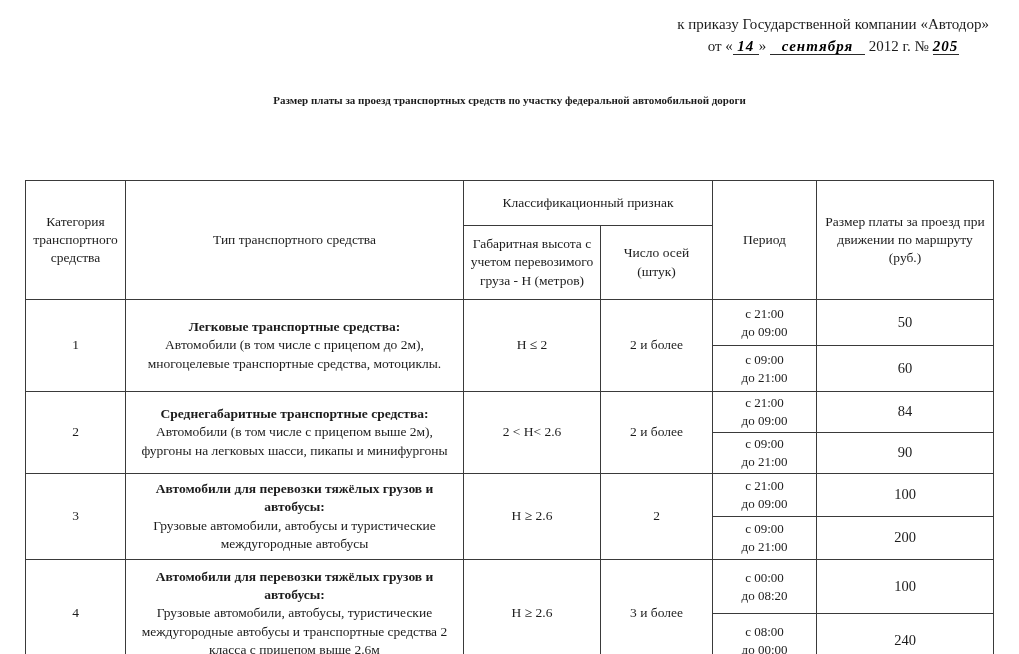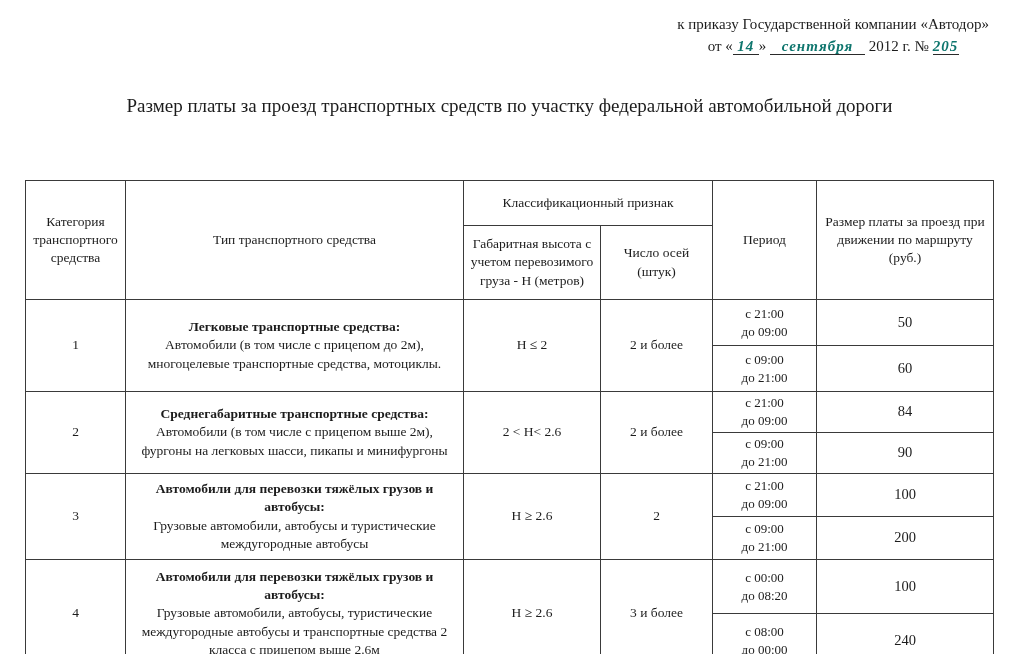--- a/index.html
+++ b/index.html
@@ -13,39 +13,39 @@
   }
   .doc-header{
     margin:14px 30px 0 auto;
     width:fit-content;
     text-align:center;
     font-size:15px;
     line-height:1.45;
   }
   .doc-header .appendix{letter-spacing:.5px;}
   .hw{
-    color:#0f766e;
+    color:#000000;
     font-style:italic;
     font-weight:bold;
     font-size:15px;
     letter-spacing:1px;
   }
   .hw-slot{
     display:inline-block;
     border-bottom:1px solid #2a2a2a;
     min-width:26px;
     text-align:center;
     line-height:1.0;
   }
   .hw-slot.wide{min-width:95px;}
   .doc-title{
     margin-top:34px;
     text-align:center;
-    font-weight:normal;
-    font-size:19px;
+    font-weight:bold;
+    font-size:11px;
     line-height:1.5;
   }
   table.toll{
     position:absolute;
     left:25px;top:180px;
     width:968px;
     border-collapse:collapse;
     table-layout:fixed;
     font-size:13.5px;
   }

